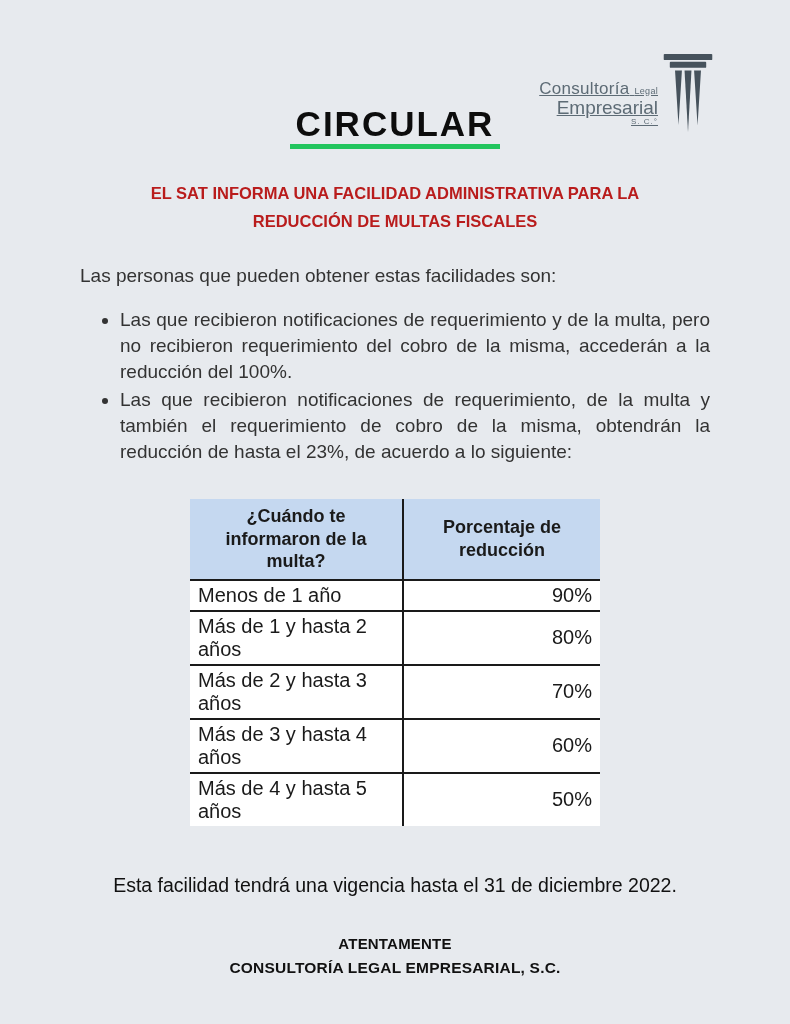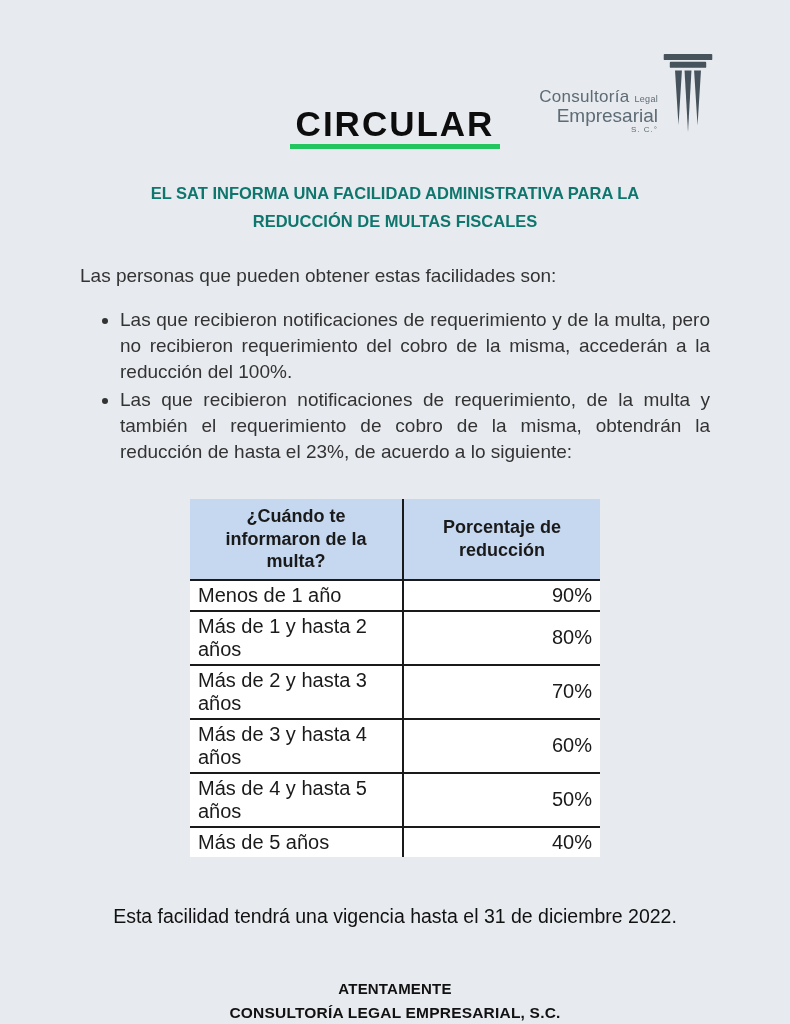--- a/index.html
+++ b/index.html
@@ -19,22 +19,23 @@
     box-sizing: border-box;
     padding: 50px 80px 0 80px;
   }
 
   
   .logo {
     position: absolute;
     top: 52px;
     right: 76px;
     display: flex;
-    align-items: flex-end;
+    align-items: center;
     color: #5d6b75;
+    text-decoration: underline;
   }
   .logo-text {
     text-align: right;
     line-height: 1.05;
     margin-right: 4px;
     padding-top: 20px;
   }
   .logo-line1 { font-size: 17px; letter-spacing: 0.3px; }
   .logo-line1 .small { font-size: 9px; }
   .logo-line2 { font-size: 19px; }
@@ -53,21 +54,21 @@
     padding: 0 6px 3px 6px;
     line-height: 1.0;
   }
   .subtitle {
     margin: 30px auto 0 auto;
     max-width: 560px;
     text-align: center;
     font-size: 16.5px;
     font-weight: bold;
     line-height: 1.7;
-    color: #0f766e;
+    color: #b91c1c;
   }
 
   
   .paragraph {
     margin-top: 28px;
     font-size: 19px;
     line-height: 1.37;
     text-align: justify;
     color: #333333;
   }
@@ -121,21 +122,21 @@
 
   
   .validity {
     margin-top: 48px;
     text-align: center;
     font-size: 19.5px;
     font-weight: normal;
     color: #111111;
   }
   .closing {
-    margin-top: 52px;
+    margin-top: 38px;
     text-align: center;
     font-size: 15px;
     font-weight: bold;
     color: #111111;
     letter-spacing: 0.2px;
   }
   .company {
     margin-top: 7px;
     text-align: center;
     font-size: 15.5px;
@@ -200,24 +201,20 @@
         <td class="value">70%</td>
       </tr>
       <tr>
         <td class="label">Más de 3 y hasta 4 años</td>
         <td class="value">60%</td>
       </tr>
       <tr>
         <td class="label">Más de 4 y hasta 5 años</td>
         <td class="value">50%</td>
       </tr>
-      <tr>
-        <td class="label">Más de 5 años</td>
-        <td class="value">40%</td>
-      </tr>
     </tbody>
   </table>
 
   <div class="validity">Esta facilidad tendrá una vigencia hasta el 31 de diciembre 2022.</div>
   <div class="closing">ATENTAMENTE</div>
   <div class="company">CONSULTORÍA LEGAL EMPRESARIAL, S.C.</div>
 
 </div>
 
 </body></html>

